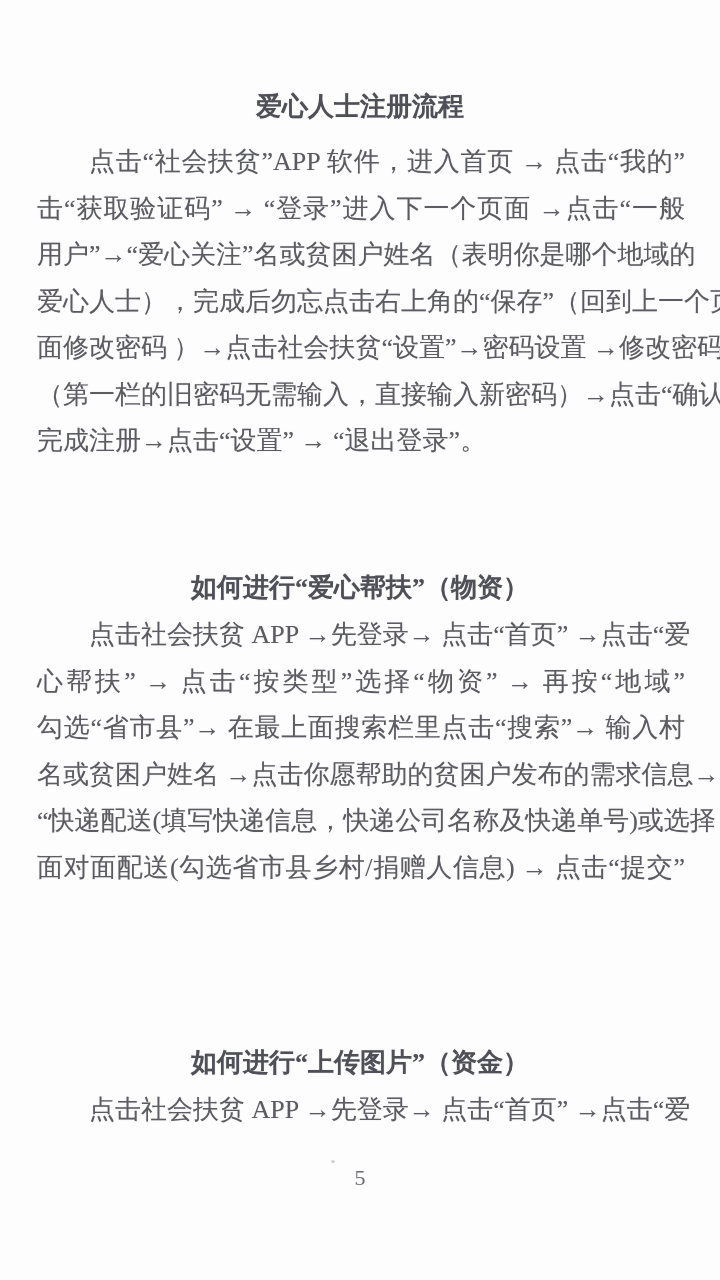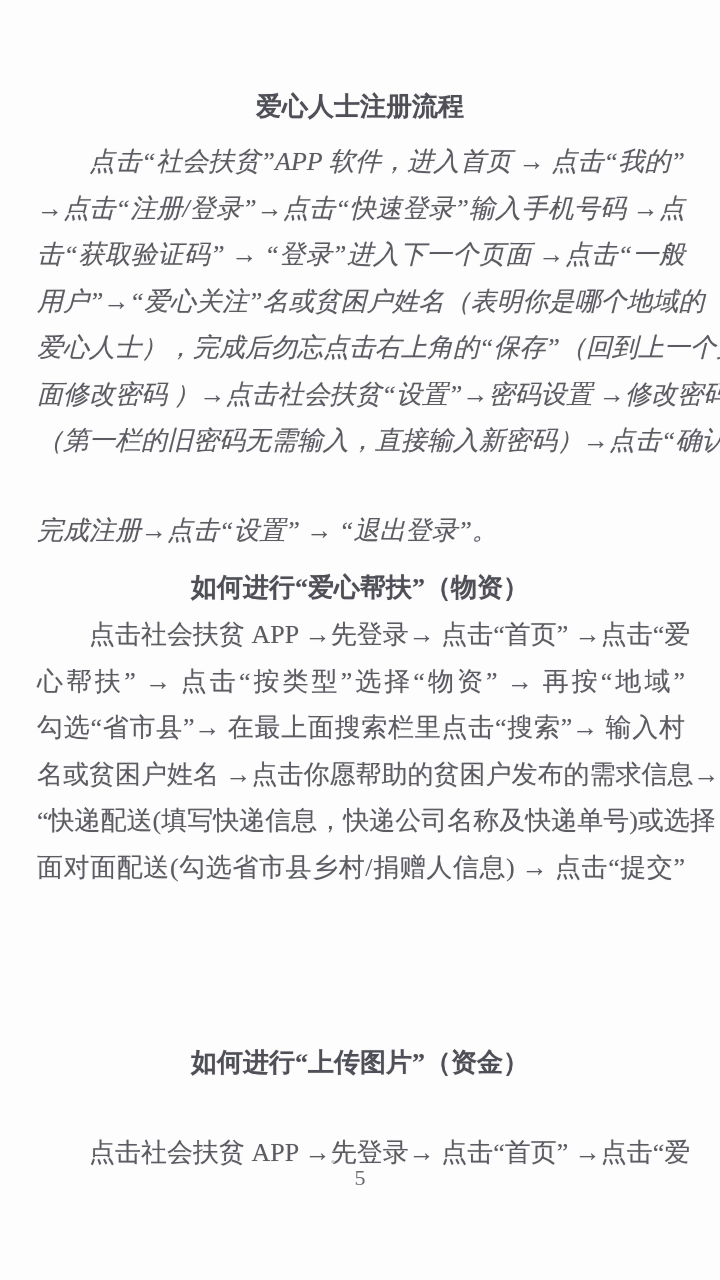--- a/index.html
+++ b/index.html
@@ -30,36 +30,35 @@
   .t2 { top: 572px; }
   .t3 { top: 1047px; }
   .para {
     position: absolute;
     left: 37px;
     width: 648px;
     font-size: 26px;
     color: #5b5b62;
     text-shadow: 0 0 1px rgba(91,91,98,0.3);
   }
-  .p1 { top: 139px; font-style: italic; }
+  .p1 { top: 139px; }
   .p2 { top: 612px; }
   .p3 { top: 1087px; }
   .line {
     height: 46.5px;
     line-height: 46.5px;
     text-align: justify;
     text-align-last: justify;
     white-space: nowrap;
     overflow: visible;
   }
   .line.first { text-indent: 52px; }
   .line.last {
     text-align: left;
     text-align-last: left;
-    margin-top: 43px;
   }
   .page-number {
     position: absolute;
     top: 1164px;
     left: 0;
     width: 720px;
     text-align: center;
     font-size: 22px;
     line-height: 28px;
     color: #6a6a70;
@@ -76,21 +75,20 @@
 </style>
 </head>
 <body>
 
 <div class="page">
 
   <div class="section-title t1">爱心人士注册流程</div>
 
   <div class="para p1">
     <div class="line first">点击“社会扶贫”APP 软件，进入首页 → 点击“我的”</div>
-    <div class="line">→点击“注册/登录”→点击“快速登录”输入手机号码 →点</div>
     <div class="line">击“获取验证码” → “登录”进入下一个页面 →点击“一般</div>
     <div class="line">用户”→“爱心关注”名或贫困户姓名（表明你是哪个地域的</div>
     <div class="line">爱心人士），完成后勿忘点击右上角的“保存”（回到上一个页</div>
     <div class="line">面修改密码 ）→点击社会扶贫“设置”→密码设置 →修改密码</div>
     <div class="line">（第一栏的旧密码无需输入，直接输入新密码）→点击“确认”</div>
     <div class="line last">完成注册→点击“设置” → “退出登录”。</div>
   </div>
 
   <div class="section-title t2">如何进行“爱心帮扶”（物资）</div>
 

